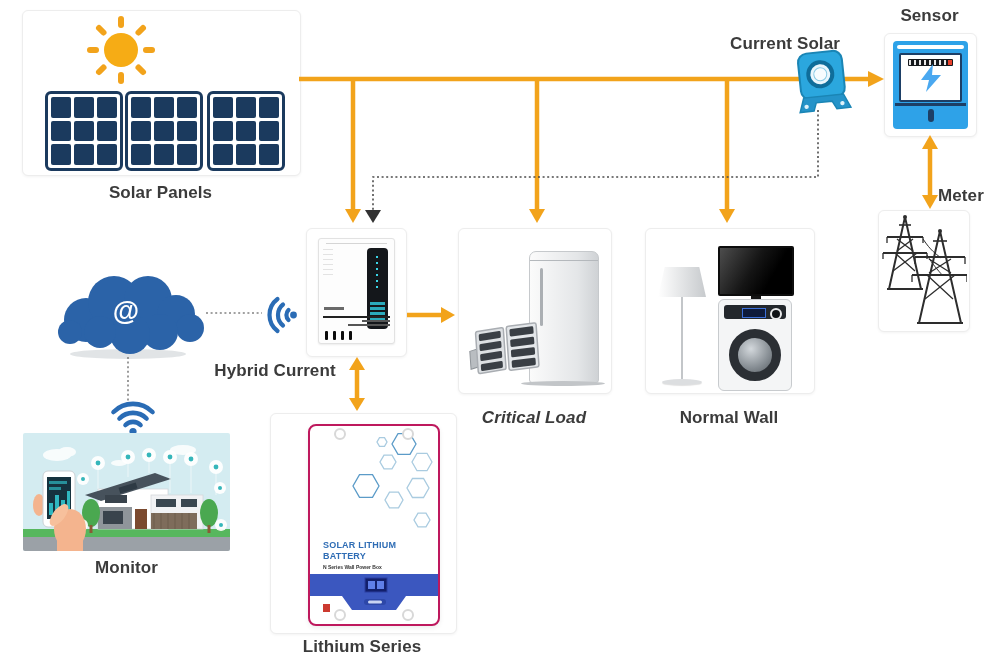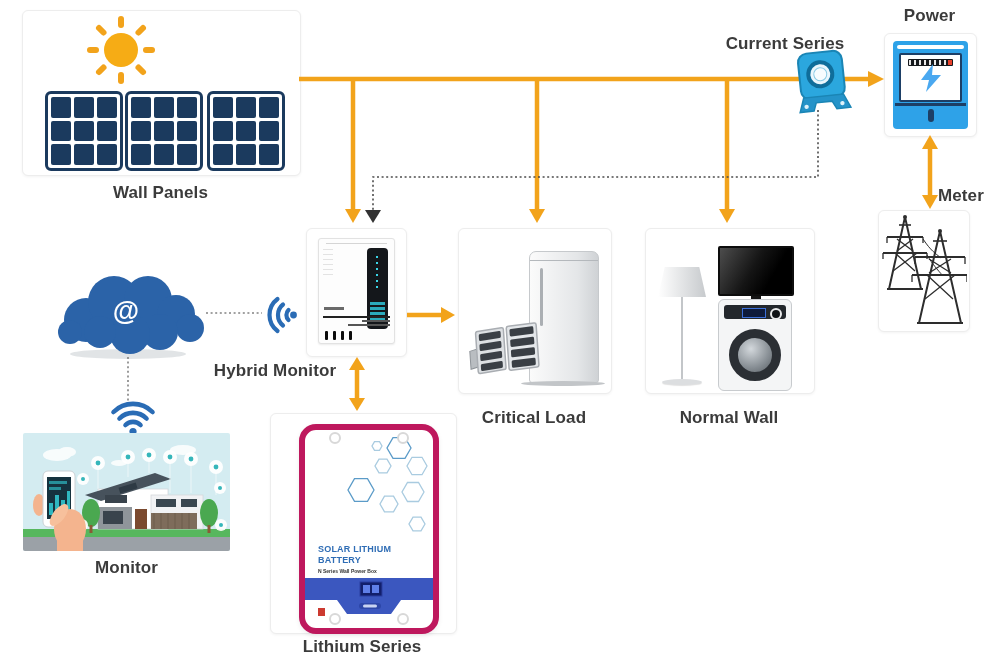--- a/index.html
+++ b/index.html
@@ -108,22 +108,22 @@
   
   #cloud{position:absolute;left:48px;top:262px;}
   #cloud-at{position:absolute;left:96px;top:296px;width:60px;text-align:center;color:#fff;
             font-size:27px;font-weight:700;z-index:3;}
   #wifi-right{position:absolute;left:263px;top:294px;}
   #wifi-up{position:absolute;left:110px;top:400px;}
   #monitor-img{position:absolute;left:23px;top:433px;border-radius:2px;overflow:hidden;}
 
   
   #card-battery{left:270px;top:413px;width:185px;height:219px;}
-  .bat-device{position:absolute;left:28px;top:10px;width:128px;height:198px;background:#fff;
-              border:6px solid #be185d;border-radius:17px;box-shadow:0 2px 5px rgba(0,0,0,.07);}
+  .bat-device{position:absolute;left:37px;top:10px;width:128px;height:198px;background:#fff;
+              border:2px solid #be185d;border-radius:8px;box-shadow:0 2px 5px rgba(0,0,0,.07);}
   .bat-hex{position:absolute;right:2px;top:2px;}
   .bat-hole{position:absolute;width:8px;height:8px;border:2px solid #d8d8d8;border-radius:50%;
             background:#fff;}
   .bat-title{position:absolute;left:13px;top:114px;color:#2f6db5;font-weight:700;font-size:9px;
              line-height:1.25;letter-spacing:.2px;}
   .bat-sub{position:absolute;left:13px;top:138px;color:#333;font-weight:700;font-size:5px;}
   .bat-band{position:absolute;left:0;top:146px;}
   .bat-red{position:absolute;left:13px;bottom:12px;width:7px;height:8px;background:#cc3a30;}
 </style>
 </head>
@@ -203,35 +203,35 @@
         <i></i>
         <i></i>
         <i></i>
         <i></i>
         <i></i>
         <i></i>
         <i></i>
         <i></i>
       </div>
   </div>
-  <div class="lbl" style="left:22px;top:183px;width:277px;">Wall Panels</div>
-
-  <div class="lbl" style="left:700px;top:34px;width:170px;">Current Series</div>
+  <div class="lbl" style="left:22px;top:183px;width:277px;">Solar Panels</div>
+
+  <div class="lbl" style="left:700px;top:34px;width:170px;">Current Solar</div>
   <svg id="sensor-icon" width="70" height="74" viewBox="0 0 70 74">
     <g transform="rotate(-6 35 37)">
       <rect x="12" y="8" width="44" height="46" rx="9" fill="#2BA7DE" stroke="#1A85B5" stroke-width="2"></rect>
       <circle cx="33" cy="30" r="12" fill="#EAF6FC" stroke="#0F6D9A" stroke-width="4"></circle>
       <circle cx="33" cy="30" r="6.5" fill="#F7FCFE" stroke="#8ACBE5" stroke-width="1"></circle>
       <path d="M14 52 L9 66 H23 L26 58 H42 L46 66 H60 L54 52 Z" fill="#2493C9" stroke="#1A85B5" stroke-width="1.5"></path>
       <circle cx="16" cy="61" r="2.2" fill="#DFF2FA"></circle>
       <circle cx="52" cy="61" r="2.2" fill="#DFF2FA"></circle>
     </g>
   </svg>
 
-  <div class="lbl" style="left:884px;top:6px;width:91px;">Power</div>
+  <div class="lbl" style="left:884px;top:6px;width:91px;">Sensor</div>
   <div class="card" id="card-meter">
     <div class="meter-body">
       <div class="meter-strip"></div>
       <div class="meter-screen">
         <div class="meter-display"></div>
         <svg class="meter-bolt" width="24" height="28" viewBox="0 0 24 28">
           <polygon points="14,0 2,16 10,16 7,28 22,11 13,11" fill="#4AA8F0"></polygon>
         </svg>
       </div>
       <div class="meter-divider"></div>
@@ -275,21 +275,21 @@
       <div class="inv-t1"></div>
       <div class="inv-t2"></div>
       <div class="inv-ports">
           <i></i>
           <i></i>
           <i></i>
           <i></i>
         </div>
     </div>
   </div>
-  <div class="lbl" style="left:195px;top:361px;width:160px;">Hybrid Monitor</div>
+  <div class="lbl" style="left:195px;top:361px;width:160px;">Hybrid Current</div>
 
   <div class="card" id="card-critical">
     <div class="fridge"></div>
     <div class="fridge-base"></div>
     <svg class="flood" width="80" height="64" viewBox="0 0 80 64">
       <g transform="rotate(-4 40 32)">
         <path d="M6 28 L14 26 L14 44 L6 46 Z" fill="#B9BDC1" stroke="#8f9499" stroke-width="1"></path>
         <rect x="13" y="10" width="28" height="42" rx="2" fill="#DDE0E3" stroke="#A9ADB2" stroke-width="1.5" transform="skewY(-5)"></rect>
         <g transform="skewY(-5)" fill="#3A3F45">
           <rect x="16" y="13" width="22" height="7" rx="1.5"></rect>
@@ -300,21 +300,21 @@
         <rect x="44" y="8" width="30" height="44" rx="2" fill="#E4E7EA" stroke="#A9ADB2" stroke-width="1.5" transform="skewY(-3)"></rect>
         <g transform="skewY(-3)" fill="#3A3F45">
           <rect x="47" y="11" width="24" height="7.5" rx="1.5"></rect>
           <rect x="47" y="21.5" width="24" height="7.5" rx="1.5"></rect>
           <rect x="47" y="32" width="24" height="7.5" rx="1.5"></rect>
           <rect x="47" y="42.5" width="24" height="7.5" rx="1.5"></rect>
         </g>
       </g>
     </svg>
   </div>
-  <div class="lbl" style="left:458px;top:408px;width:152px;">Critical Load</div>
+  <div class="lbl" style="left:458px;top:408px;width:152px;font-style:italic;">Critical Load</div>
 
   <div class="card" id="card-normal">
     <div class="lamp-shade"></div>
     <div class="lamp-pole"></div>
     <div class="lamp-base"></div>
     <div class="tv"></div>
     <div class="washer">
       <div class="washer-panel"></div>
       <div class="washer-door"></div>
     </div>

